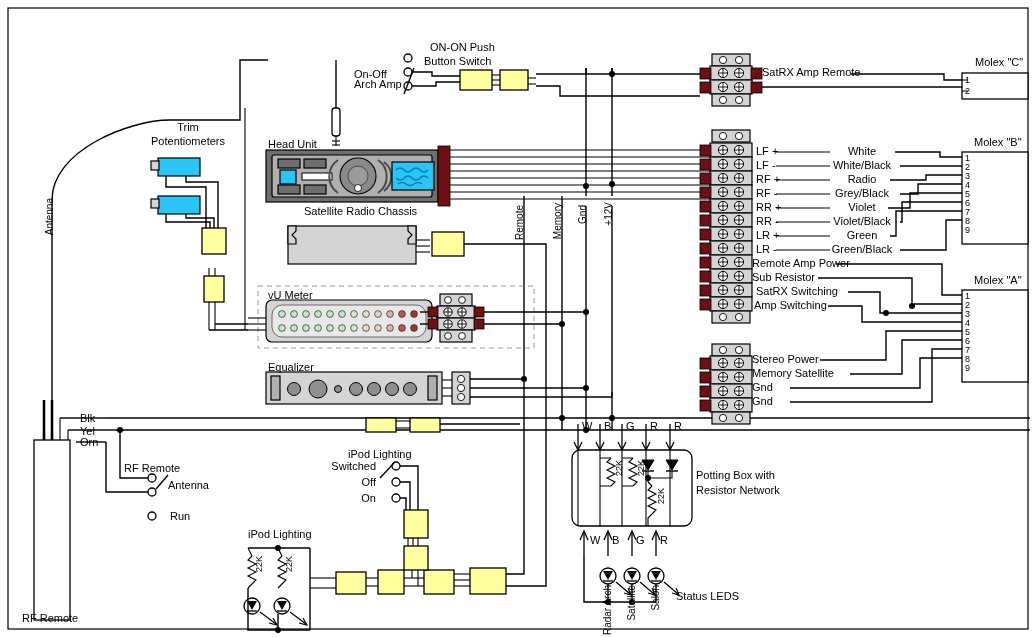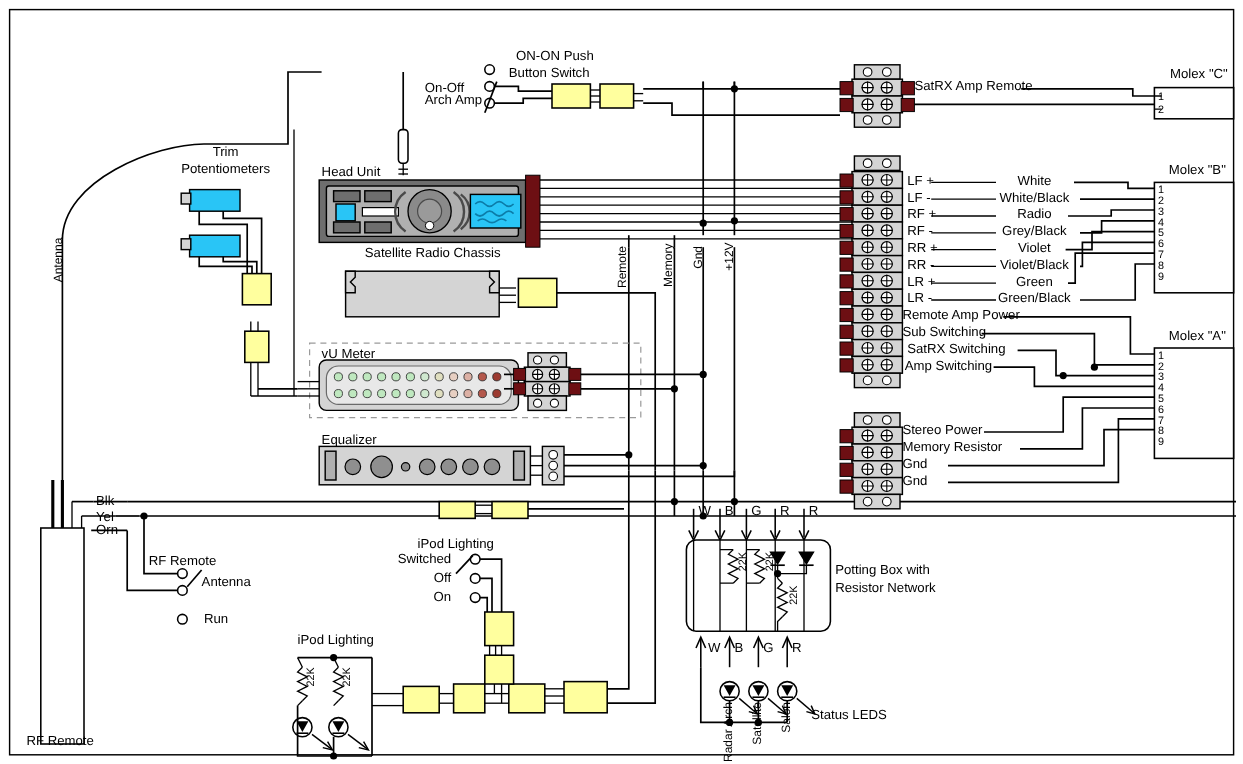--- a/index.html
+++ b/index.html
@@ -585,26 +585,26 @@
 <div class="lbl c" style="left:812px;top:145px;width:100px;">White</div>
 <div class="lbl c" style="left:812px;top:159px;width:100px;">White/Black</div>
 <div class="lbl c" style="left:812px;top:173px;width:100px;">Radio</div>
 <div class="lbl c" style="left:812px;top:187px;width:100px;">Grey/Black</div>
 <div class="lbl c" style="left:812px;top:201px;width:100px;">Violet</div>
 <div class="lbl c" style="left:812px;top:215px;width:100px;">Violet/Black</div>
 <div class="lbl c" style="left:812px;top:229px;width:100px;">Green</div>
 <div class="lbl c" style="left:812px;top:243px;width:100px;">Green/Black</div>
 
 <div class="lbl" style="left:752px;top:257px;">Remote Amp Power</div>
-<div class="lbl" style="left:752px;top:271px;">Sub Switching</div>
+<div class="lbl" style="left:752px;top:271px;">Sub Resistor</div>
 <div class="lbl" style="left:756px;top:285px;">SatRX Switching</div>
 <div class="lbl" style="left:754px;top:299px;">Amp Switching</div>
 
 <div class="lbl" style="left:752px;top:353px;">Stereo Power</div>
-<div class="lbl" style="left:752px;top:367px;">Memory Resistor</div>
+<div class="lbl" style="left:752px;top:367px;">Memory Satellite</div>
 <div class="lbl" style="left:752px;top:381px;">Gnd</div>
 <div class="lbl" style="left:752px;top:395px;">Gnd</div>
 
 <div class="lbl" style="left:974px;top:136px;">Molex "B"</div>
 <div class="lbl" style="left:965px;top:152px;font-size:9px;">1</div>
 <div class="lbl" style="left:965px;top:161px;font-size:9px;">2</div>
 <div class="lbl" style="left:965px;top:170px;font-size:9px;">3</div>
 <div class="lbl" style="left:965px;top:179px;font-size:9px;">4</div>
 <div class="lbl" style="left:965px;top:188px;font-size:9px;">5</div>
 <div class="lbl" style="left:965px;top:197px;font-size:9px;">6</div>

